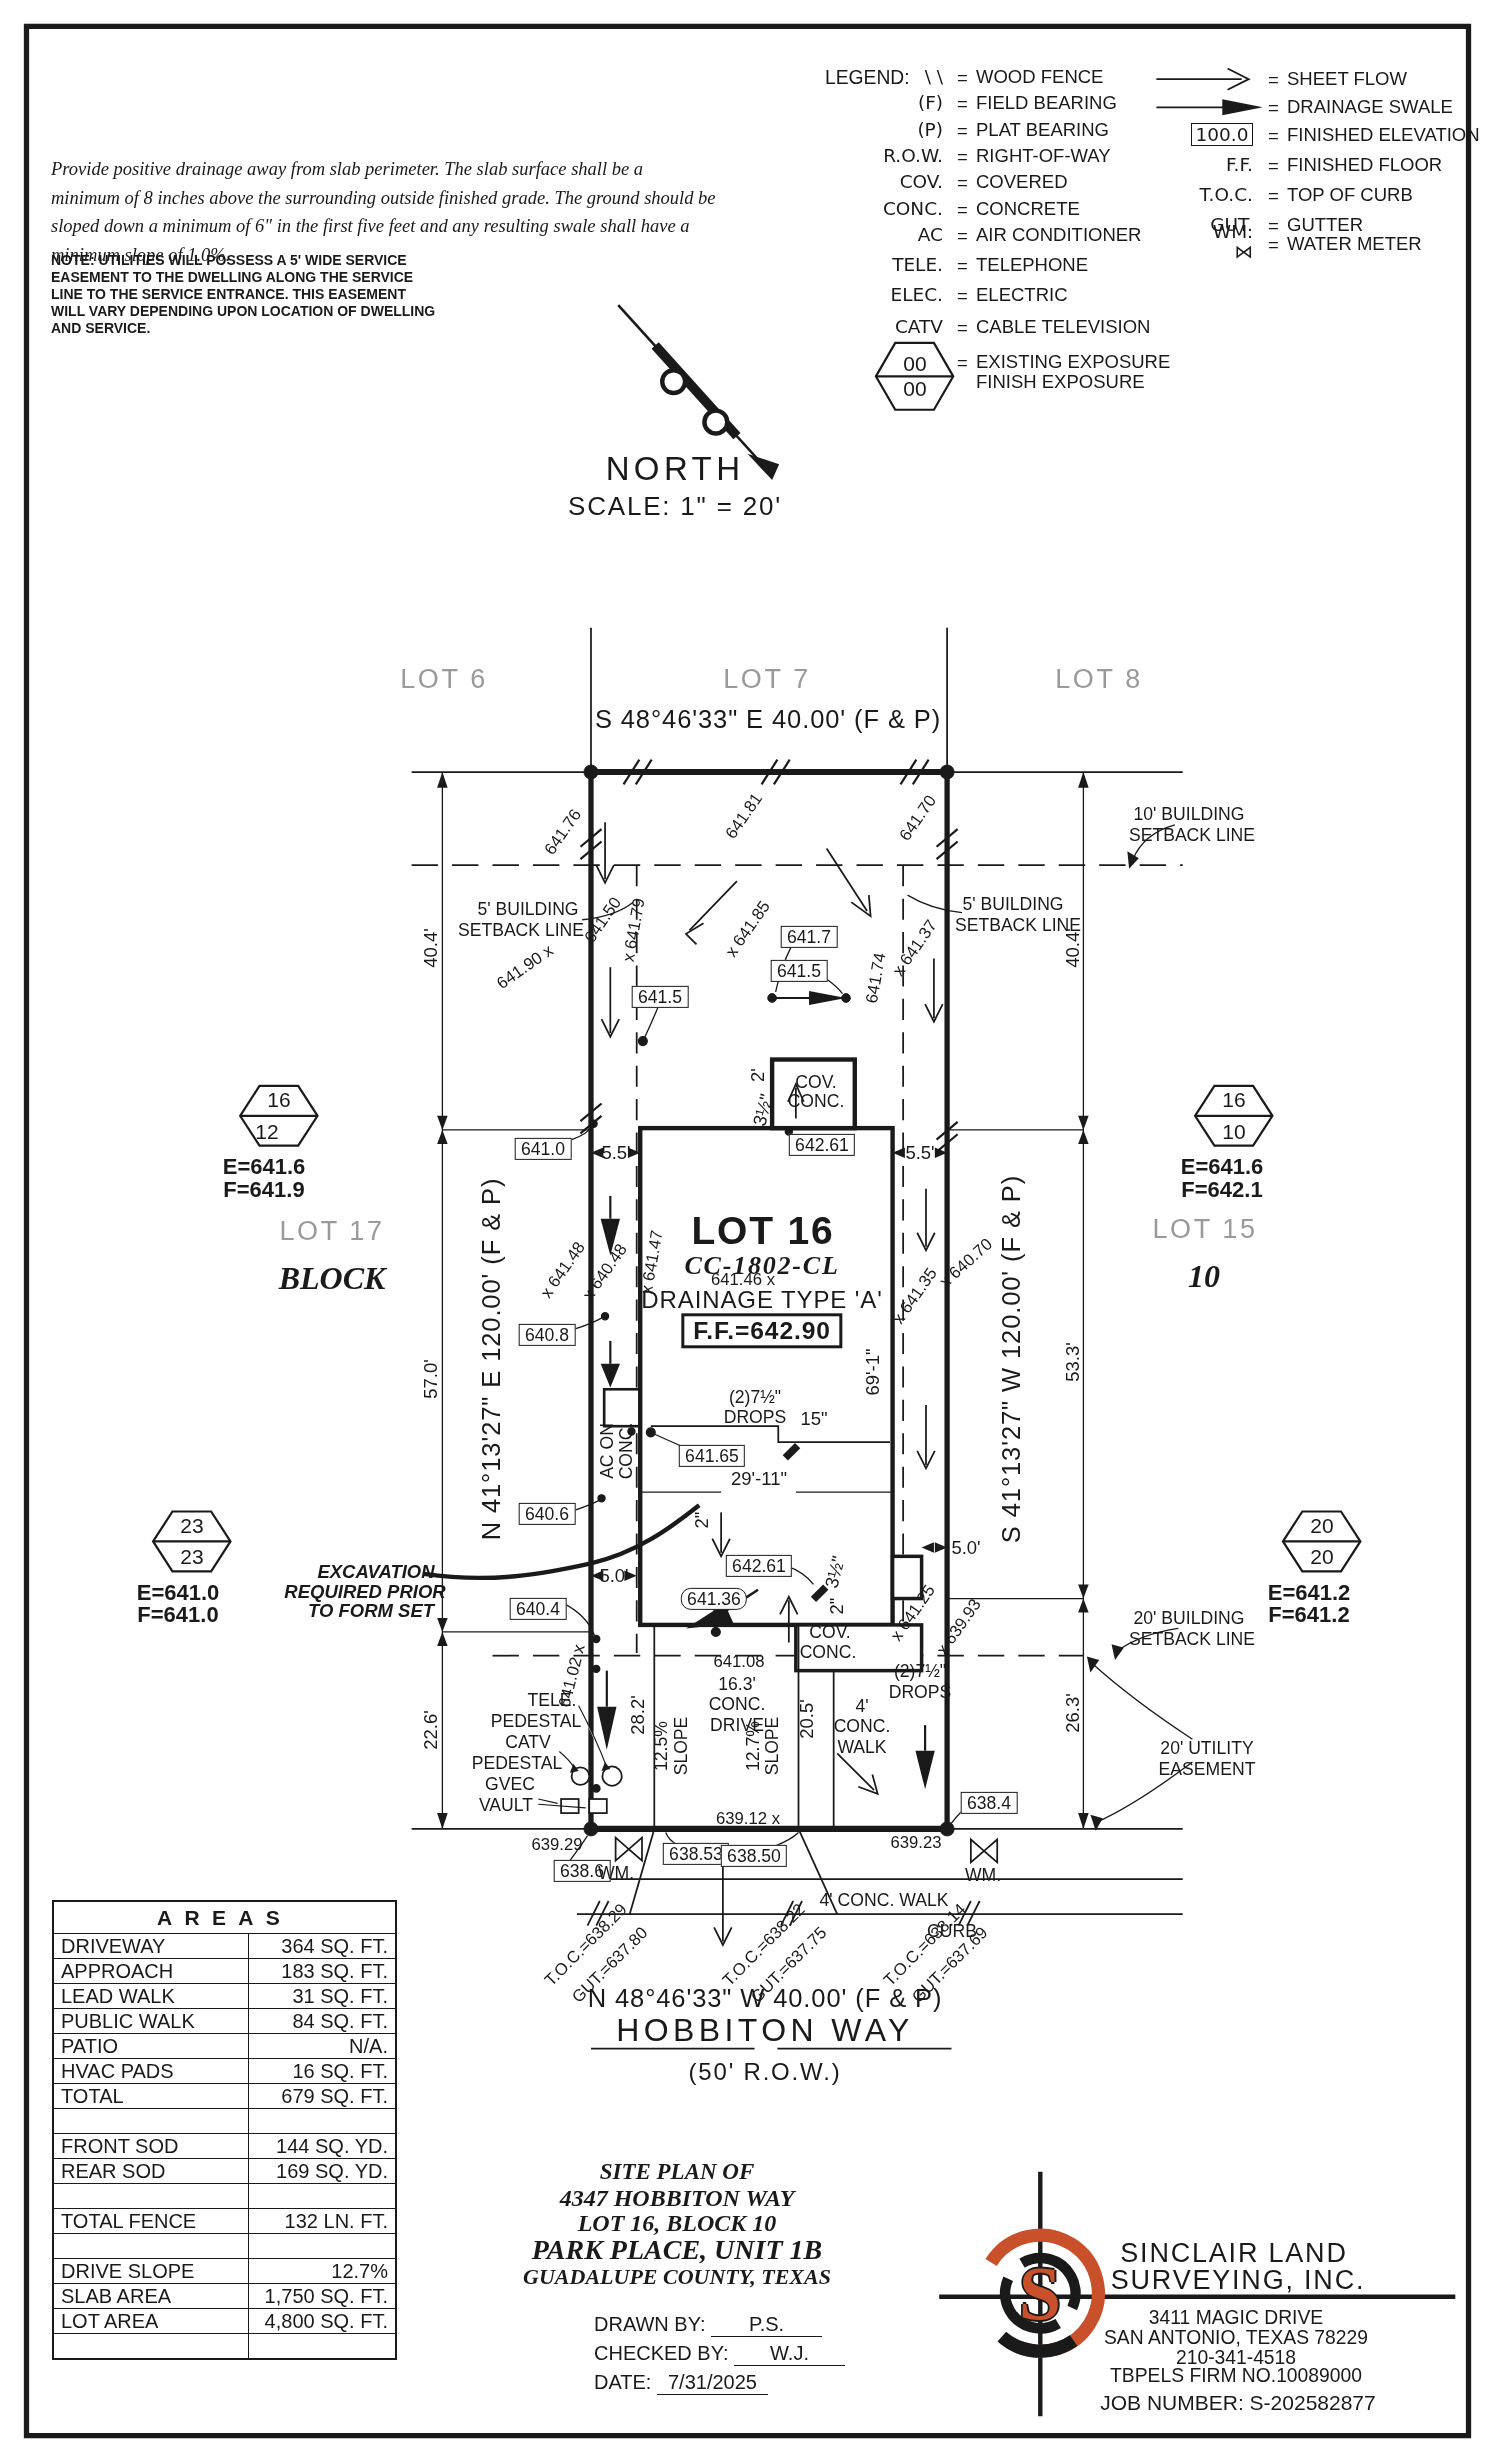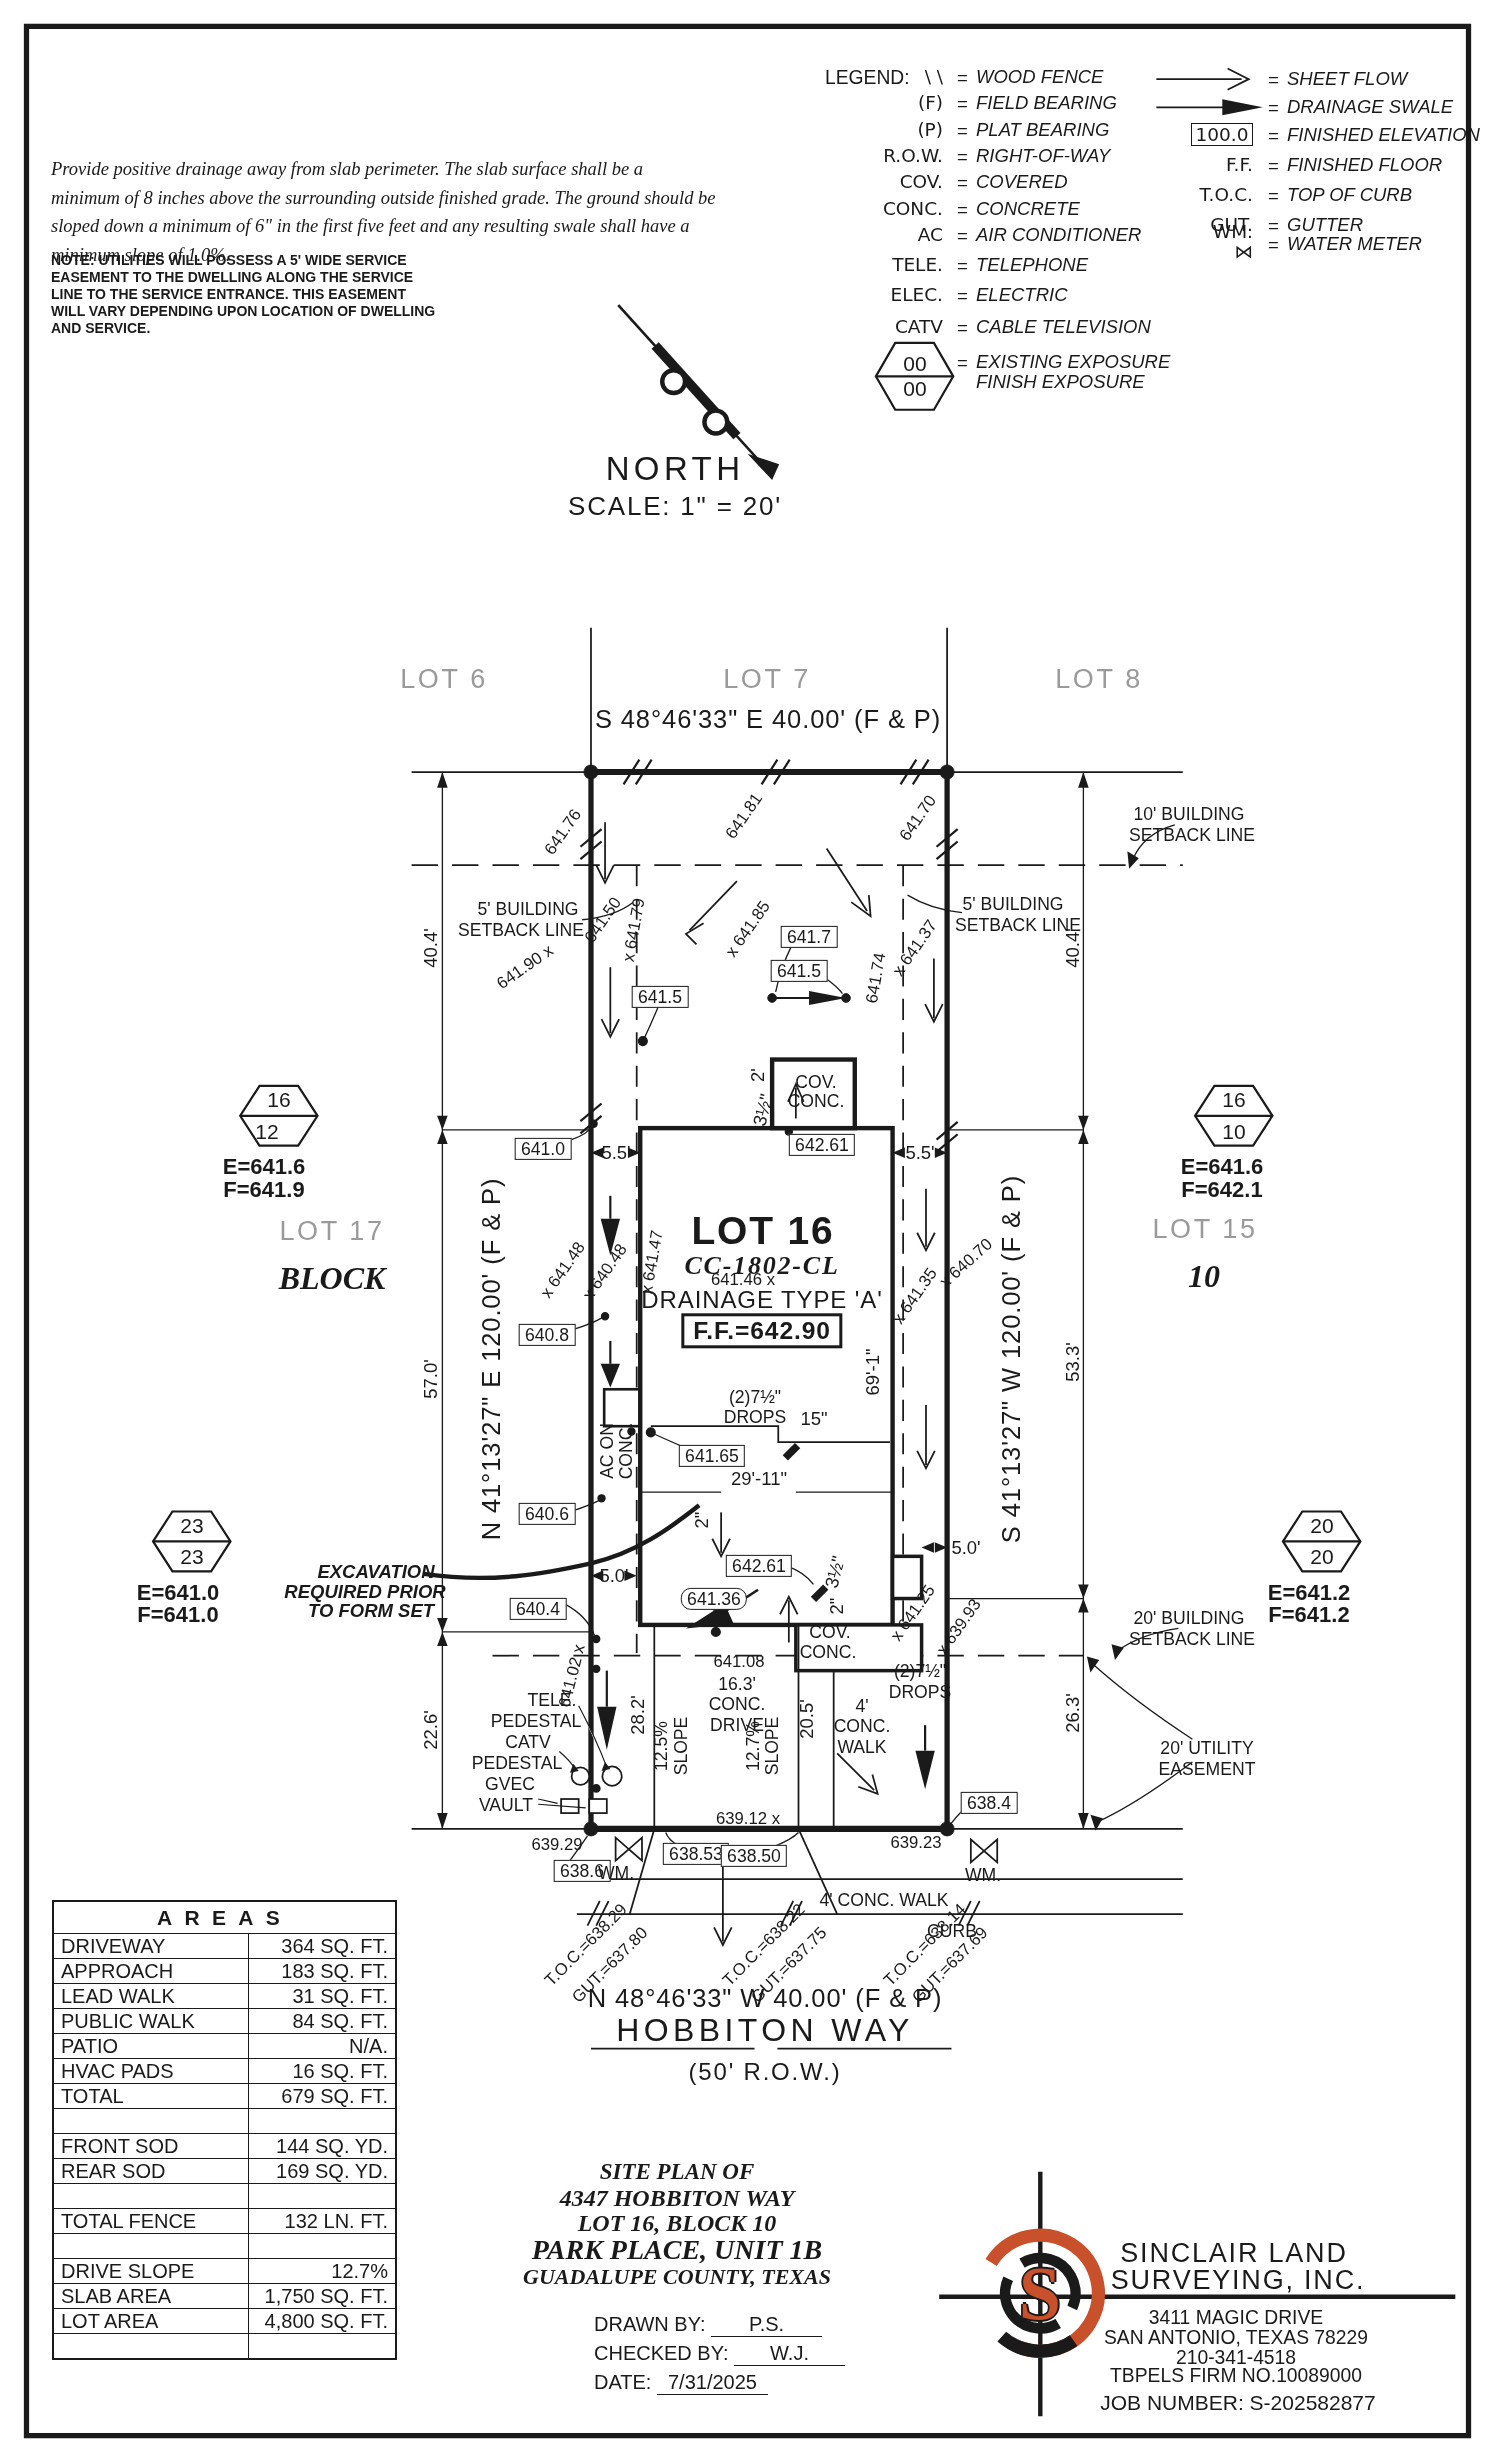--- a/index.html
+++ b/index.html
@@ -28,21 +28,21 @@
   .north{font-size:33px;letter-spacing:4.4px;}
   .scale{font-size:26px;letter-spacing:1.8px;}
   .stname{font-size:32px;letter-spacing:4.4px;}
   .rowlbl{font-size:24px;letter-spacing:1.8px;}
   .pre{white-space:pre-line;}
   .disc1{font-family:"Liberation Serif",serif;font-style:italic;font-size:21px;line-height:1.55;}
   .disc2{font-family:"Liberation Serif",serif;font-style:italic;font-size:18.5px;line-height:1.55;}
   .disc3{font-weight:bold;font-size:14px;line-height:1.22;letter-spacing:0px;}
   .legsym{position:absolute;text-align:right;font-family:"DejaVu Sans",sans-serif;font-size:18.5px;white-space:pre-line;line-height:1.1;}
   .legeq{position:absolute;font-size:18.5px;}
-  .legdef{position:absolute;font-size:18.5px;white-space:pre-line;line-height:1.1;font-style:italic;}
+  .legdef{position:absolute;font-size:18.5px;white-space:pre-line;line-height:1.1;}
   .bxs{border:1.8px solid #1a1a1a;padding:0 3.5px;}
   table.areas{position:absolute;left:52px;top:1900px;width:345px;border-collapse:collapse;
               border:2.6px solid #1a1a1a;font-size:20px;}
   table.areas th{border:1.8px solid #1a1a1a;font-size:21px;font-weight:bold;letter-spacing:12.3px;padding:3.5px 0;}
   table.areas td{border:0.9px solid #1a1a1a;height:24px;padding:0 7px;font-weight:500;}
   table.areas td.v{text-align:right;width:132px;}
   .tbline{position:absolute;transform:translate(-50%,-50%);white-space:nowrap;
           font-family:"Liberation Serif",serif;font-weight:bold;font-style:italic;}
   .drow{position:absolute;font-size:20px;white-space:nowrap;}
   .drow .uv{display:inline-block;border-bottom:1.8px solid #1a1a1a;min-width:97px;text-align:center;padding:0 7px;}

